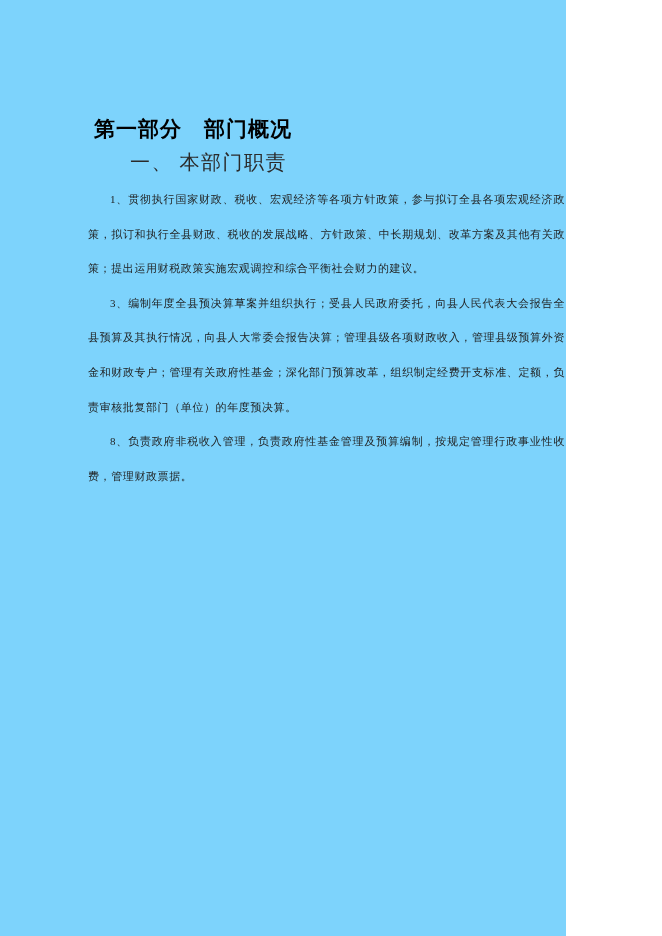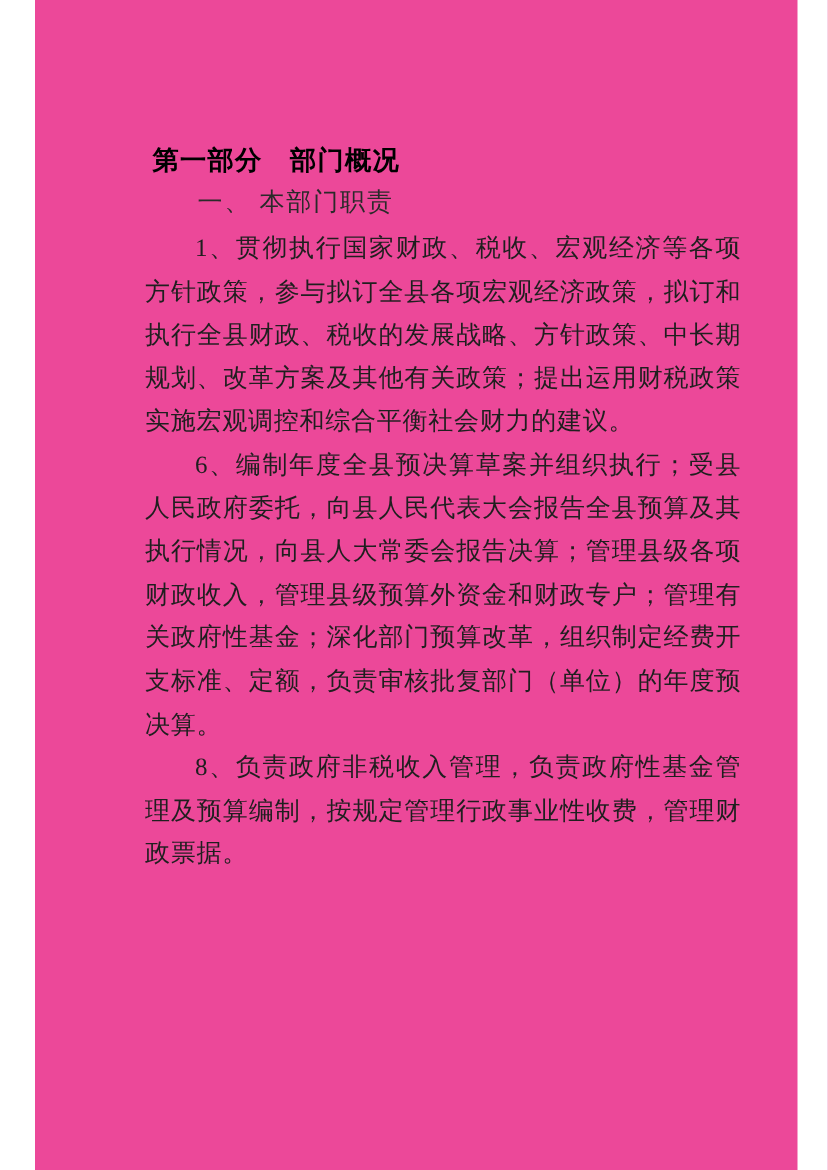--- a/index.html
+++ b/index.html
@@ -2,27 +2,26 @@
 <html lang="zh"><head>
 <meta charset="utf-8">
 <style>
   html, body {
     margin: 0;
     padding: 0;
     background: #ffffff;
   }
   .page {
     position: relative;
-    width: 610px;
+    width: 566px;
     height: 936px;
-    background: #ec4899;
+    background: #7dd3fc;
     overflow: hidden;
     font-family: "Liberation Serif", serif;
     color: #1f1f1f;
-    margin-left: 28px;
   }
   .doc-title {
     position: absolute;
     left: 94px;
     top: 116px;
     margin: 0;
     font-family: "Liberation Sans", sans-serif;
     font-size: 21px;
     line-height: 26px;
     font-weight: bold;
@@ -40,36 +39,36 @@
     font-weight: normal;
     letter-spacing: 1.5px;
     color: #2a2a2a;
     white-space: nowrap;
   }
   .paragraphs {
     position: absolute;
     left: 88px;
     top: 182px;
     width: 477px;
-    font-size: 20px;
+    font-size: 11px;
     line-height: 34.6px;
     letter-spacing: 0.6px;
     text-align: justify;
     color: #1f1f1f;
   }
   .para {
     margin: 0;
     padding: 0;
     text-indent: 2em;
   }
 </style>
 </head>
 <body>
 
 <div class="page">
   <h1 class="doc-title">第一部分　部门概况</h1>
   <h2 class="section-heading">一、 本部门职责</h2>
   <div class="paragraphs">
       <p class="para">1、贯彻执行国家财政、税收、宏观经济等各项方针政策，参与拟订全县各项宏观经济政策，拟订和执行全县财政、税收的发展战略、方针政策、中长期规划、改革方案及其他有关政策；提出运用财税政策实施宏观调控和综合平衡社会财力的建议。</p>
-      <p class="para">6、编制年度全县预决算草案并组织执行；受县人民政府委托，向县人民代表大会报告全县预算及其执行情况，向县人大常委会报告决算；管理县级各项财政收入，管理县级预算外资金和财政专户；管理有关政府性基金；深化部门预算改革，组织制定经费开支标准、定额，负责审核批复部门（单位）的年度预决算。</p>
+      <p class="para">3、编制年度全县预决算草案并组织执行；受县人民政府委托，向县人民代表大会报告全县预算及其执行情况，向县人大常委会报告决算；管理县级各项财政收入，管理县级预算外资金和财政专户；管理有关政府性基金；深化部门预算改革，组织制定经费开支标准、定额，负责审核批复部门（单位）的年度预决算。</p>
       <p class="para">8、负责政府非税收入管理，负责政府性基金管理及预算编制，按规定管理行政事业性收费，管理财政票据。</p>
     </div>
 </div>
 
 </body></html>

